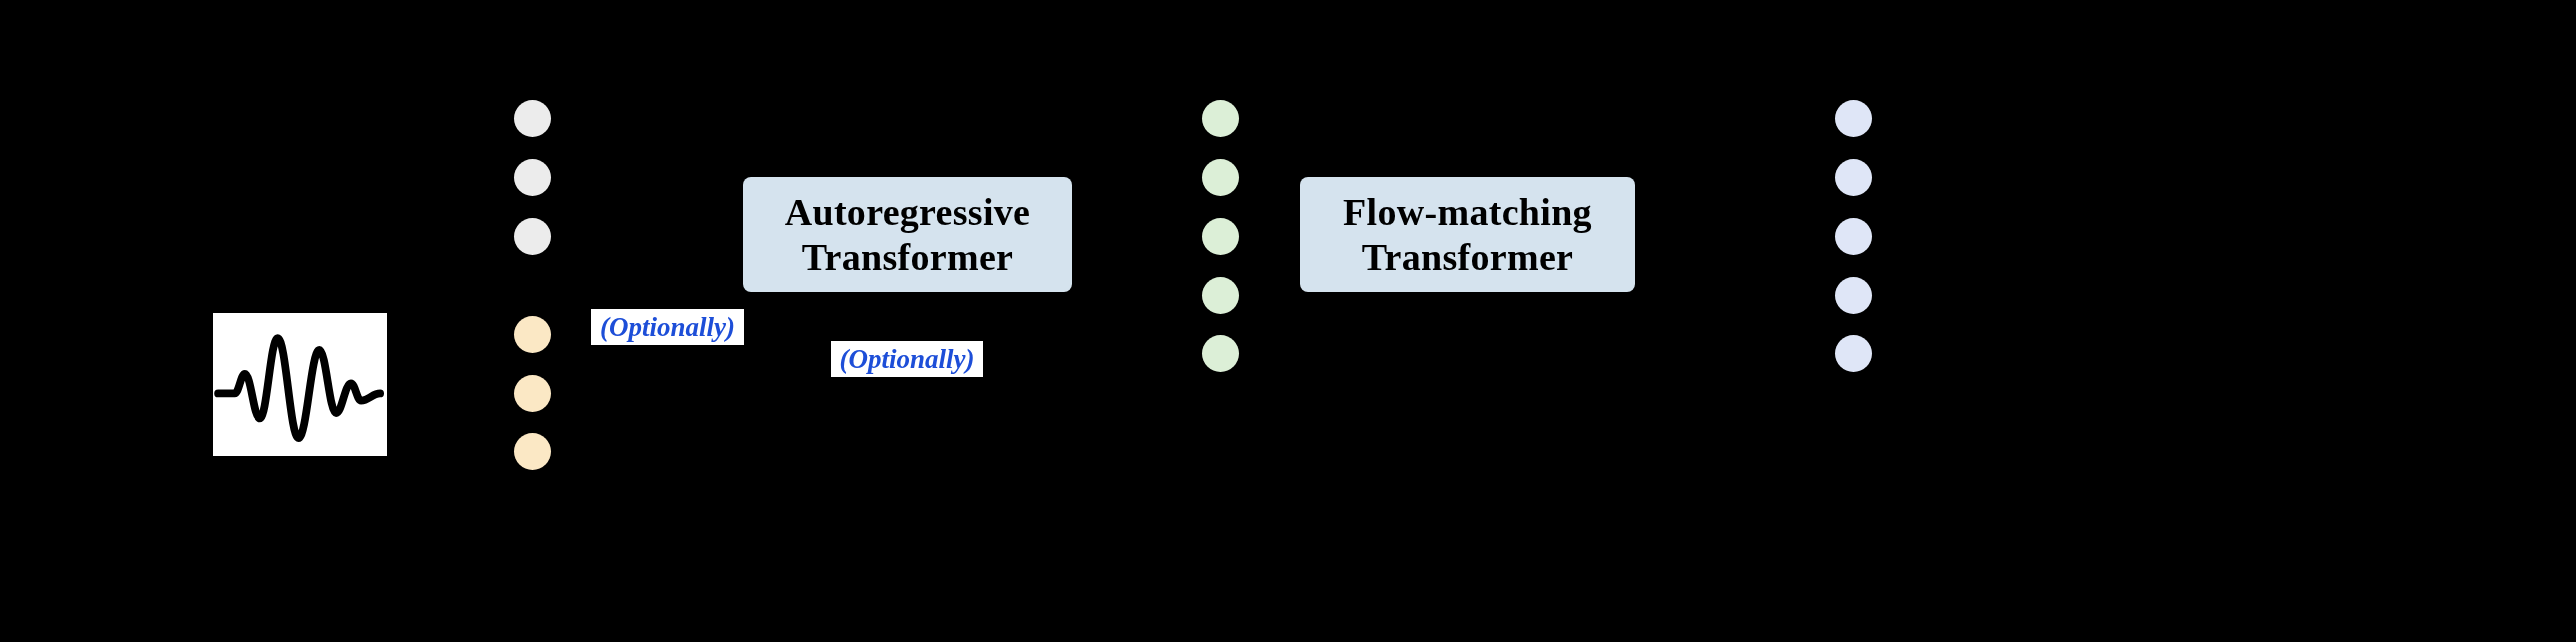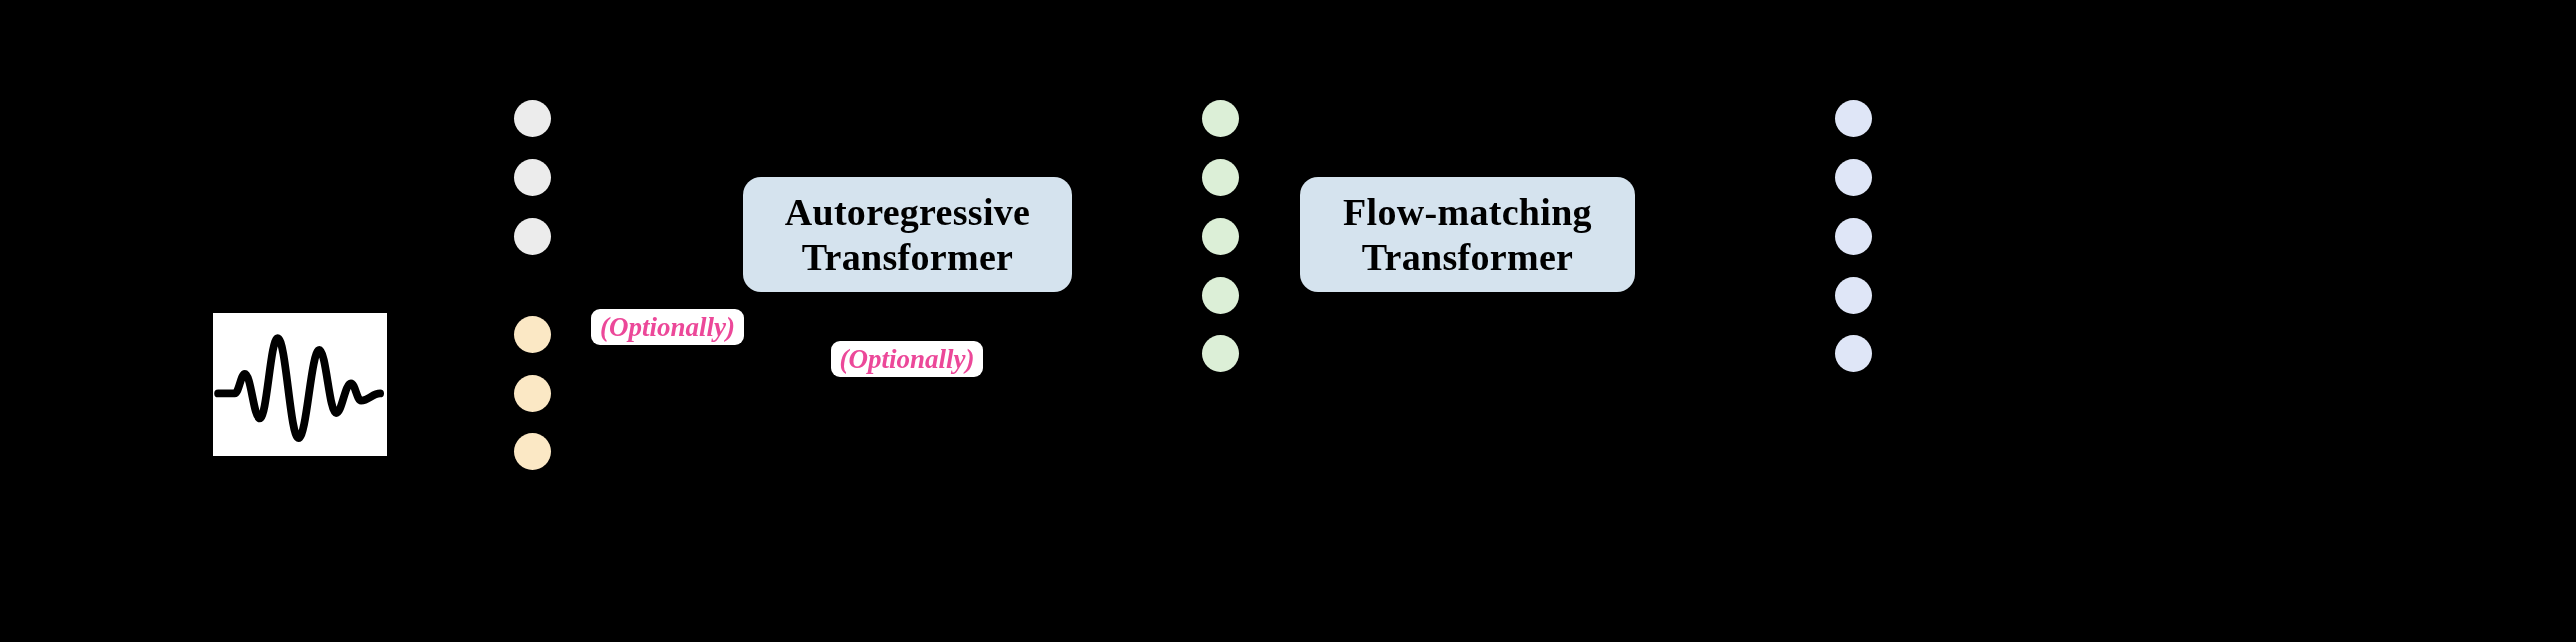--- a/index.html
+++ b/index.html
@@ -29,46 +29,45 @@
   .token-circle {
     width: 37px;
     height: 37px;
     border-radius: 50%;
   }
 
   .transformer-box {
     width: 329px;
     height: 115px;
     top: 177px;
-    border-radius: 18px;
+    border-radius: 8px;
     display: flex;
     flex-direction: column;
     align-items: center;
     justify-content: center;
     text-align: center;
     color: #000000;
     font-weight: 700;
     font-size: 38px;
     line-height: 45px;
     letter-spacing: 0.3px;
   }
   .transformer-box.ar { left: 743px; }
   .transformer-box.fm { left: 1300px; width: 335px; }
 
   .optional-label {
     background: #ffffff;
-    color: #ec4899;
+    color: #1d4ed8;
     font-weight: 700;
     font-style: italic;
     font-size: 27px;
     display: flex;
     align-items: center;
     justify-content: center;
     white-space: nowrap;
-    border-radius: 9px;
   }
   .optional-label.first  { left: 591px;  top: 309px; width: 153px; height: 36px; }
   .optional-label.second { left: 831px; top: 341px; width: 152px; height: 36px; }
 </style>
 </head>
 <body>
 
 <div class="stage">
 
   <div class="abs waveform-box" style="background-color: rgb(255, 255, 255);">

